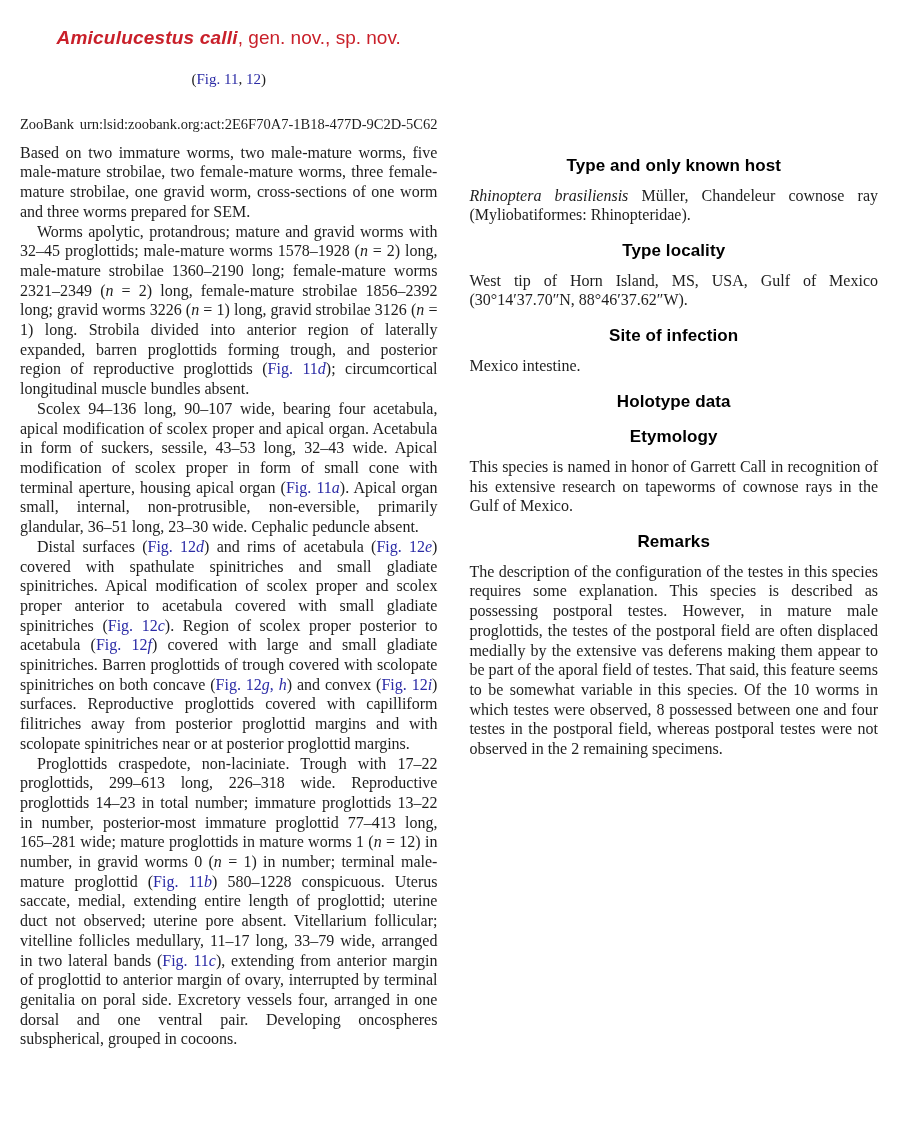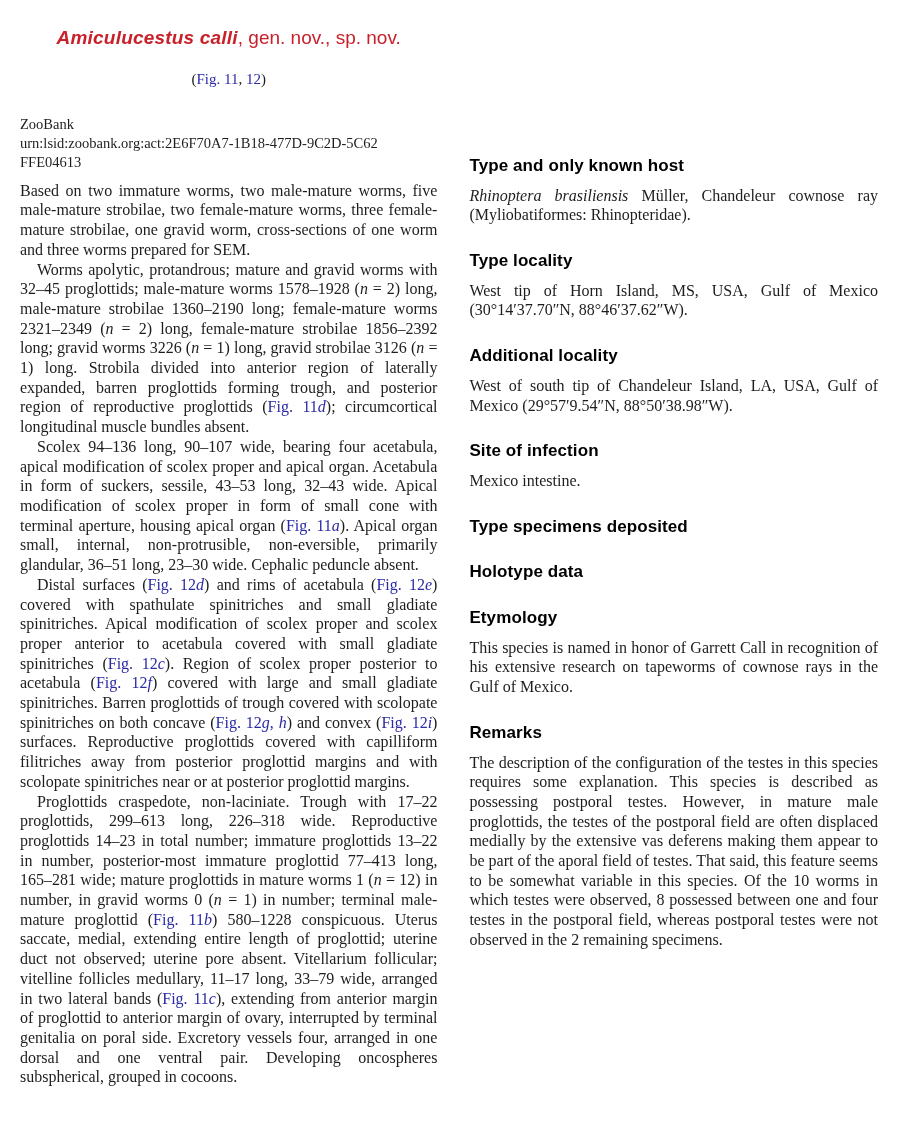--- a/index.html
+++ b/index.html
@@ -30,42 +30,43 @@
     color: var(--title-red, #c62127);
     margin: 26px 0 0 0;
   }
   .title .sp { font-weight: bold; font-style: italic; letter-spacing: 0.2px; }
   .figline {
     text-align: center;
     font-size: 15px;
     margin: 21px 0 0 0;
   }
   .zoobank { margin-top: 27px; font-size: 14.5px; line-height: 19px; }
-  .zb1 { display: flex; justify-content: space-between; flex-direction: column; }
+  .zb1 { display: flex; justify-content: space-between; }
 
   
   .bodyp {
     font-size: 16px;
     line-height: 19.7px;
     text-align: justify;
     margin: 0;
     hyphens: auto; -webkit-hyphens: auto;
   }
   .left .bodyp.first { margin-top: 9px; }
   .indent { text-indent: 17px; }
 
   
-  section { margin-top: 27px; }
+  section { margin-top: 17px; }
   section:first-child { margin-top: 0; }
   h2 {
     font-family: "Liberation Sans", sans-serif;
     font-size: 17px; line-height: 1.1;
     color: #000000;
     letter-spacing: 0.1px;
     margin: 0 0 10px 0;
+    text-align: center;
   }
 
   
   .i  { font-style: italic; }
   .l  { color: var(--link-navy, #2a2aa5); }
   .li { color: var(--link-navy, #2a2aa5); font-style: italic; }
 </style>
 </head>
 <body>
 
@@ -74,49 +75,43 @@
   <div class="col left">
     <h1 class="title"><span class="sp">Amiculucestus calli</span><span>, gen. nov., sp. nov.</span></h1>
 
     <p class="figline"><span>(</span><span class="l">Fig. 11</span><span>, </span><span class="l">12</span><span>)</span></p>
 
     <div class="zoobank">
       <div class="zb1">
         <span>ZooBank</span>
         <span>urn:lsid:zoobank.org:act:2E6F70A7-1B18-477D-9C2D-5C62</span>
       </div>
-      <div class="zb2">FFE04613</div>
     </div>
 
     <p class="bodyp first"><span>Based on two immature worms, two male-mature worms, five male-mature strobilae, two female-mature worms, three female-mature strobilae, one gravid worm, cross-sections of one worm and three worms prepared for SEM.</span></p>
     <p class="bodyp indent"><span>Worms apolytic, protandrous; mature and gravid worms with 32–45 proglottids; male-mature worms 1578–1928 (</span><span class="i">n</span><span> = 2) long, male-mature strobilae 1360–2190 long; female-mature worms 2321–2349 (</span><span class="i">n</span><span> = 2) long, female-mature strobilae 1856–2392 long; gravid worms 3226 (</span><span class="i">n</span><span> = 1) long, gravid strobilae 3126 (</span><span class="i">n</span><span> = 1) long. Strobila divided into anterior region of laterally expanded, barren proglottids forming trough, and posterior region of reproductive proglottids (</span><span class="l">Fig. 11</span><span class="li">d</span><span>); circumcortical longitudinal muscle bundles absent.</span></p>
     <p class="bodyp indent"><span>Scolex 94–136 long, 90–107 wide, bearing four acetabula, apical modification of scolex proper and apical organ. Acetabula in form of suckers, sessile, 43–53 long, 32–43 wide. Apical modification of scolex proper in form of small cone with terminal aperture, housing apical organ (</span><span class="l">Fig. 11</span><span class="li">a</span><span>). Apical organ small, internal, non-protrusible, non-eversible, primarily glandular, 36–51 long, 23–30 wide. Cephalic peduncle absent.</span></p>
     <p class="bodyp indent"><span>Distal surfaces (</span><span class="l">Fig. 12</span><span class="li">d</span><span>) and rims of acetabula (</span><span class="l">Fig. 12</span><span class="li">e</span><span>) covered with spathulate spinitriches and small gladiate spinitriches. Apical modification of scolex proper and scolex proper anterior to acetabula covered with small gladiate spinitriches (</span><span class="l">Fig. 12</span><span class="li">c</span><span>). Region of scolex proper posterior to acetabula (</span><span class="l">Fig. 12</span><span class="li">f</span><span>) covered with large and small gladiate spinitriches. Barren proglottids of trough covered with scolopate spinitriches on both concave (</span><span class="l">Fig. 12</span><span class="li">g</span><span class="l">, </span><span class="li">h</span><span>) and convex (</span><span class="l">Fig. 12</span><span class="li">i</span><span>) surfaces. Reproductive proglottids covered with capilliform filitriches away from posterior proglottid margins and with scolopate spinitriches near or at posterior proglottid margins.</span></p>
     <p class="bodyp indent"><span>Proglottids craspedote, non-laciniate. Trough with 17–22 proglottids, 299–613 long, 226–318 wide. Reproductive proglottids 14–23 in total number; immature proglottids 13–22 in number, posterior-most immature proglottid 77–413 long, 165–281 wide; mature proglottids in mature worms 1 (</span><span class="i">n</span><span> = 12) in number, in gravid worms 0 (</span><span class="i">n</span><span> = 1) in number; terminal male-mature proglottid (</span><span class="l">Fig. 11</span><span class="li">b</span><span>) 580–1228 conspicuous. Uterus saccate, medial, extending entire length of proglottid; uterine duct not observed; uterine pore absent. Vitellarium follicular; vitelline follicles medullary, 11–17 long, 33–79 wide, arranged in two lateral bands (</span><span class="l">Fig. 11</span><span class="li">c</span><span>), extending from anterior margin of proglottid to anterior margin of ovary, interrupted by terminal genitalia on poral side. Excretory vessels four, arranged in one dorsal and one ventral pair. Developing oncospheres subspherical, grouped in cocoons.</span></p>
   </div>
 
   <div class="col right">
     <section>
       <h2>Type and only known host</h2>
       <p class="bodyp"><span class="i">Rhinoptera brasiliensis</span><span> Müller, Chandeleur cownose ray (Myliobatiformes: Rhinopteridae).</span></p>
     </section>
     <section>
       <h2>Type locality</h2>
       <p class="bodyp"><span>West tip of Horn Island, MS, USA, Gulf of Mexico (30°14′37.70″N, 88°46′37.62″W).</span></p>
     </section>
     <section>
-      <h2>Additional locality</h2>
-      <p class="bodyp"><span>West of south tip of Chandeleur Island, LA, USA, Gulf of Mexico (29°57′9.54″N, 88°50′38.98″W).</span></p>
-    </section>
-    <section>
       <h2>Site of infection</h2>
       <p class="bodyp"><span>Mexico intestine.</span></p>
     </section>
     <section>
-      <h2>Type specimens deposited</h2>
     </section>
     <section>
       <h2>Holotype data</h2>
     </section>
     <section>
       <h2>Etymology</h2>
       <p class="bodyp"><span>This species is named in honor of Garrett Call in recognition of his extensive research on tapeworms of cownose rays in the Gulf of Mexico.</span></p>
     </section>
     <section>
       <h2>Remarks</h2>

